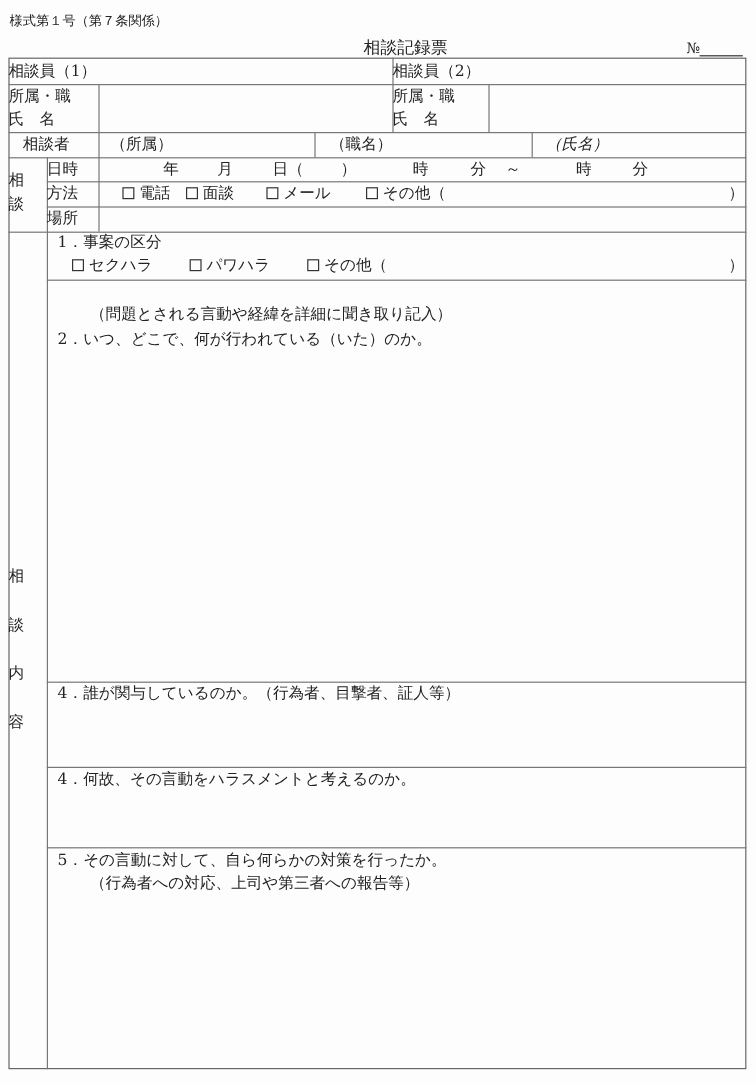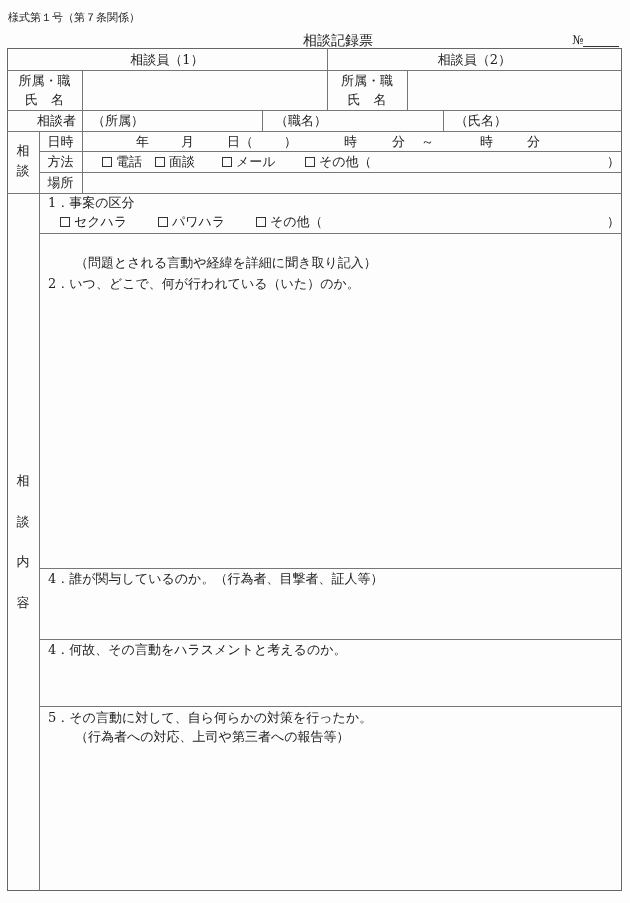--- a/index.html
+++ b/index.html
@@ -3,21 +3,21 @@
 <meta charset="utf-8">
 <style>
   html, body { margin:0; padding:0; background:#fdfdfd; }
   body { width:630px; height:903px; position:relative; overflow:hidden;
          font-family:"DejaVu Serif","Liberation Serif",serif; color:#222; font-size:13px; }
   .abs { position:absolute; white-space:nowrap; line-height:1; }
   .hl { position:absolute; height:1px; background:#777; }
   .vl { position:absolute; width:1px; background:#777; }
   .frame { position:absolute; left:7px; top:48px; width:615px; height:843px;
            border:1.5px solid #666; box-sizing:border-box; }
-  .c { text-align:center; }
+  .c { text-align:left; }
   .field { position:absolute; background:transparent; border:none; outline:none; }
   .box { display:inline-block; width:10px; height:10px; border:1px solid #333;
          vertical-align:-1px; margin-right:4px; box-sizing:border-box; }
 </style>
 </head>
 <body>
 
 <div class="abs" style="left:8px;top:12px;font-size:11px;">様式第１号（第７条関係）</div>
 <div class="abs" style="left:303px;top:33px;font-size:14px;">相談記録票</div>
 <div class="abs" style="left:572px;top:34px;font-size:12px;">
@@ -50,40 +50,40 @@
 <div class="abs c" style="left:7px;width:75px;top:74px;">所属・職</div>
 <div class="abs c" style="left:7px;width:75px;top:93px;">氏　名</div>
 <div class="field" style="left:84px;top:72px;width:241px;height:36px;"></div>
 <div class="abs c" style="left:327px;width:80px;top:74px;">所属・職</div>
 <div class="abs c" style="left:327px;width:80px;top:93px;">氏　名</div>
 <div class="field" style="left:409px;top:72px;width:211px;height:36px;"></div>
 
 <div class="abs c" style="left:7px;width:75px;top:114px;margin-left:12px;">相談者</div>
 <div class="abs" style="left:92px;top:114px;">（所属）</div>
 <div class="abs" style="left:275px;top:114px;">（職名）</div>
-<div class="abs" style="left:455px;top:114px;">（氏名）</div>
+<div class="abs" style="left:455px;top:114px;font-style:italic;">（氏名）</div>
 
 <div class="abs c" style="left:7px;width:32px;top:144px;">相</div>
 <div class="abs c" style="left:7px;width:32px;top:164px;">談</div>
 
 <div class="abs c" style="left:39px;width:43px;top:135px;">日時</div>
 <div class="abs" style="left:136px;top:135px;">年</div>
 <div class="abs" style="left:181px;top:135px;">月</div>
 <div class="abs" style="left:227px;top:135px;">日（</div>
 <div class="abs" style="left:284px;top:135px;">）</div>
 <div class="abs" style="left:344px;top:135px;">時</div>
 <div class="abs" style="left:392px;top:135px;">分</div>
 <div class="abs" style="left:421px;top:135px;">～</div>
 <div class="abs" style="left:480px;top:135px;">時</div>
 <div class="abs" style="left:527px;top:135px;">分</div>
 
 <div class="abs c" style="left:39px;width:43px;top:155px;">方法</div>
 <div class="abs" style="left:90px;top:155px;padding-left:12px;"><span class="box"></span><span>電話</span></div>
 <div class="abs" style="left:155px;top:155px;"><span class="box"></span><span>面談</span></div>
-<div class="abs" style="left:222px;top:155px;"><span class="box"></span><span>メール</span></div>
+<div class="abs" style="left:222px;top:155px;font-family:Liberation Mono, monospace;"><span class="box"></span><span>メール</span></div>
 <div class="abs" style="left:305px;top:155px;"><span class="box"></span><span>その他（</span></div>
 <div class="abs" style="left:607px;top:155px;">）</div>
 
 <div class="abs c" style="left:39px;width:43px;top:176px;">場所</div>
 <div class="field" style="left:84px;top:173px;width:536px;height:19px;"></div>
 
 <div class="abs c" style="left:7px;width:32px;top:474px;">相</div>
 <div class="abs c" style="left:7px;width:32px;top:515px;">談</div>
 <div class="abs c" style="left:7px;width:32px;top:555px;">内</div>
 <div class="abs c" style="left:7px;width:32px;top:596px;">容</div>

